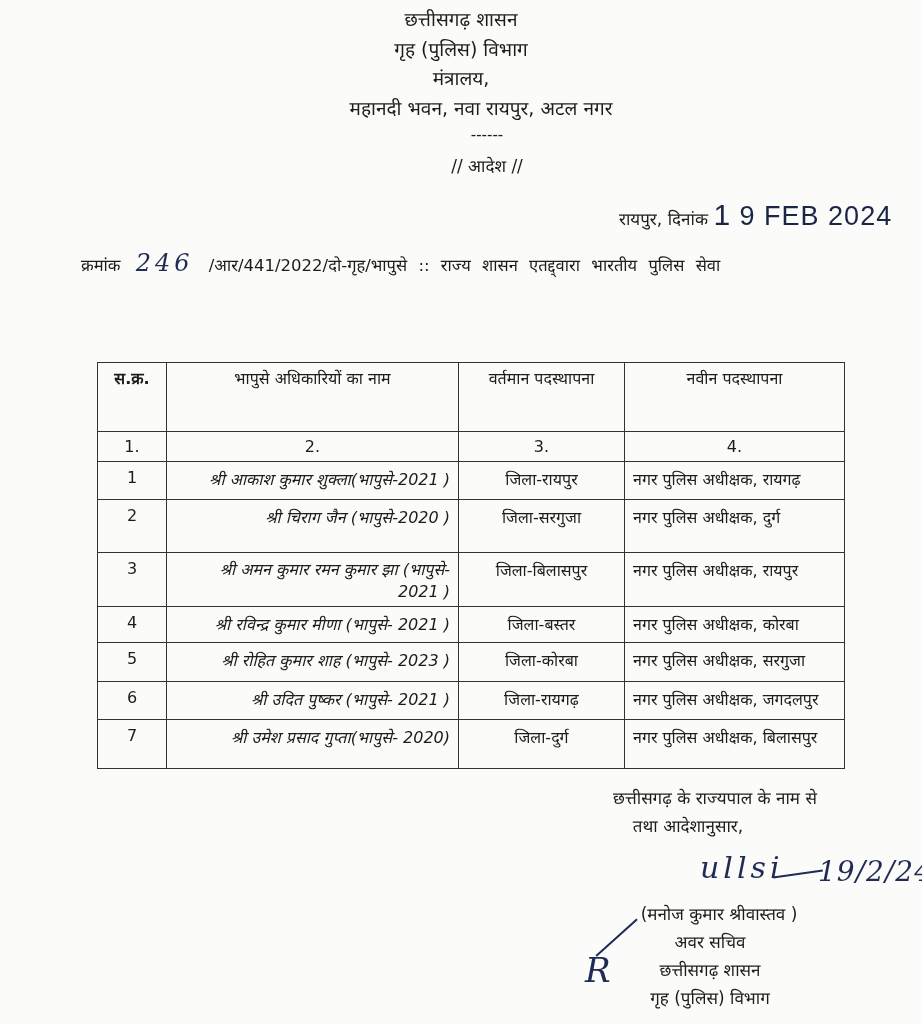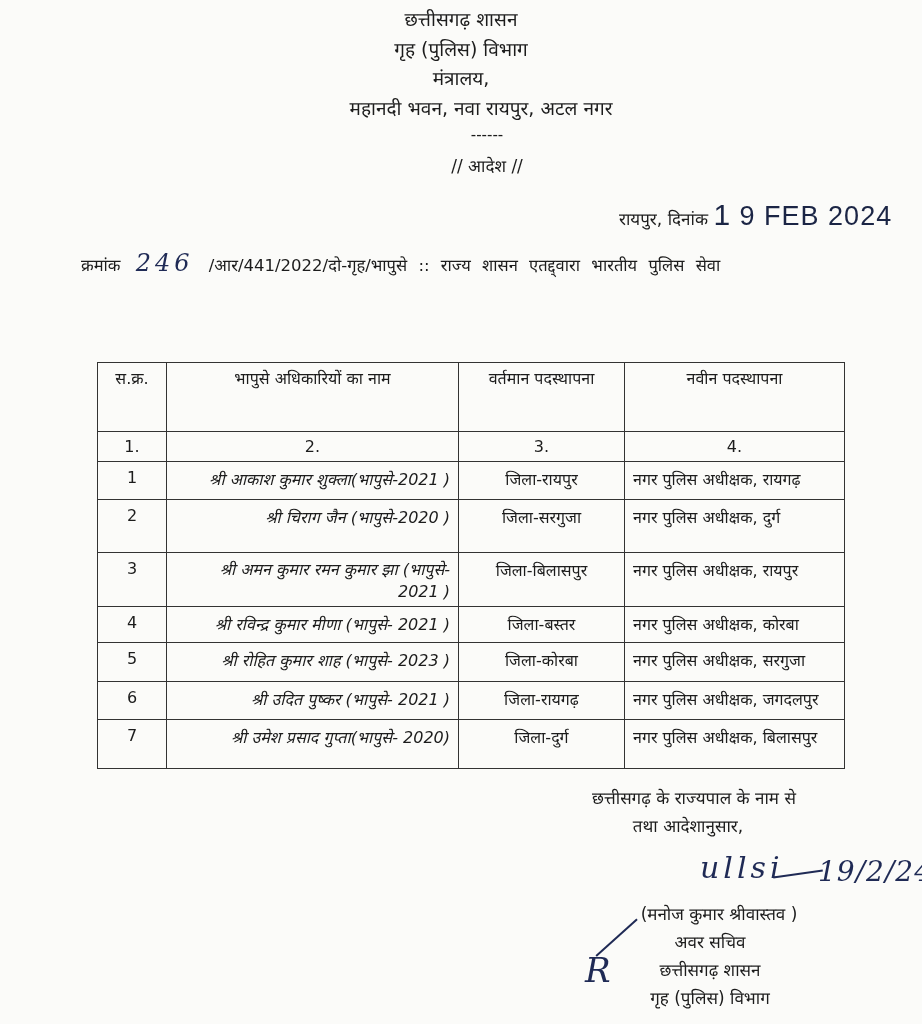--- a/index.html
+++ b/index.html
@@ -50,21 +50,21 @@
   <div style="white-space:nowrap;">
     <span>क्रमांक</span>
     <span class="hand" style="font-size:24px; margin:0 10px;">246</span>
     <span style="word-spacing:6px;">/आर/441/2022/दो-गृह/भापुसे :: राज्य शासन एतद्द्वारा भारतीय पुलिस सेवा</span>
   </div>
 </div>
 
 <table class="orders">
   <thead>
     <tr>
-      <th class="c1h" style="width:52px;">स.क्र.</th>
+      <th class="c1h" style="width:52px;font-weight:bold;">स.क्र.</th>
       <th style="width:275px;">भापुसे अधिकारियों का नाम</th>
       <th style="width:125px; padding-left:20px; padding-right:20px;">वर्तमान पदस्थापना</th>
       <th>नवीन पदस्थापना</th>
     </tr>
   </thead>
   <tbody>
     <tr class="idxrow">
       <td>1.</td>
       <td>2.</td>
       <td>3.</td>
@@ -108,21 +108,21 @@
     </tr>
     <tr style="height:49px;">
       <td class="c1">7</td>
       <td class="c2">श्री उमेश प्रसाद गुप्ता(भापुसे- 2020)</td>
       <td class="c3">जिला-दुर्ग</td>
       <td class="c4">नगर पुलिस अधीक्षक, बिलासपुर</td>
     </tr>
   </tbody>
 </table>
 
-<div class="sig-block" style="left:564px; top:786px; width:260px;">छत्तीसगढ़ के राज्यपाल के नाम से</div>
+<div class="sig-block" style="left:585px; top:786px; width:260px;">छत्तीसगढ़ के राज्यपाल के नाम से</div>
 <div class="sig-block" style="left:608px; top:814px; width:160px;">तथा आदेशानुसार,</div>
 
 <div class="abs hand" style="left:700px; top:850px; font-size:30px;">ullsi</div>
 <div class="abs" style="left:773px; top:873px; width:50px; height:2px; background:#1f2a55; transform:rotate(-8deg);"></div>
 <div class="abs hand" style="left:818px; top:855px; font-size:28px; letter-spacing:1px;">19/2/24</div>
 
 <div class="sig-block" style="left:614px; top:902px; width:210px;">(मनोज कुमार श्रीवास्तव )</div>
 <div class="sig-block" style="left:650px; top:930px; width:120px;">अवर सचिव</div>
 <div class="sig-block" style="left:640px; top:958px; width:140px;">छत्तीसगढ़ शासन</div>
 <div class="sig-block" style="left:620px; top:986px; width:180px;">गृह (पुलिस) विभाग</div>

